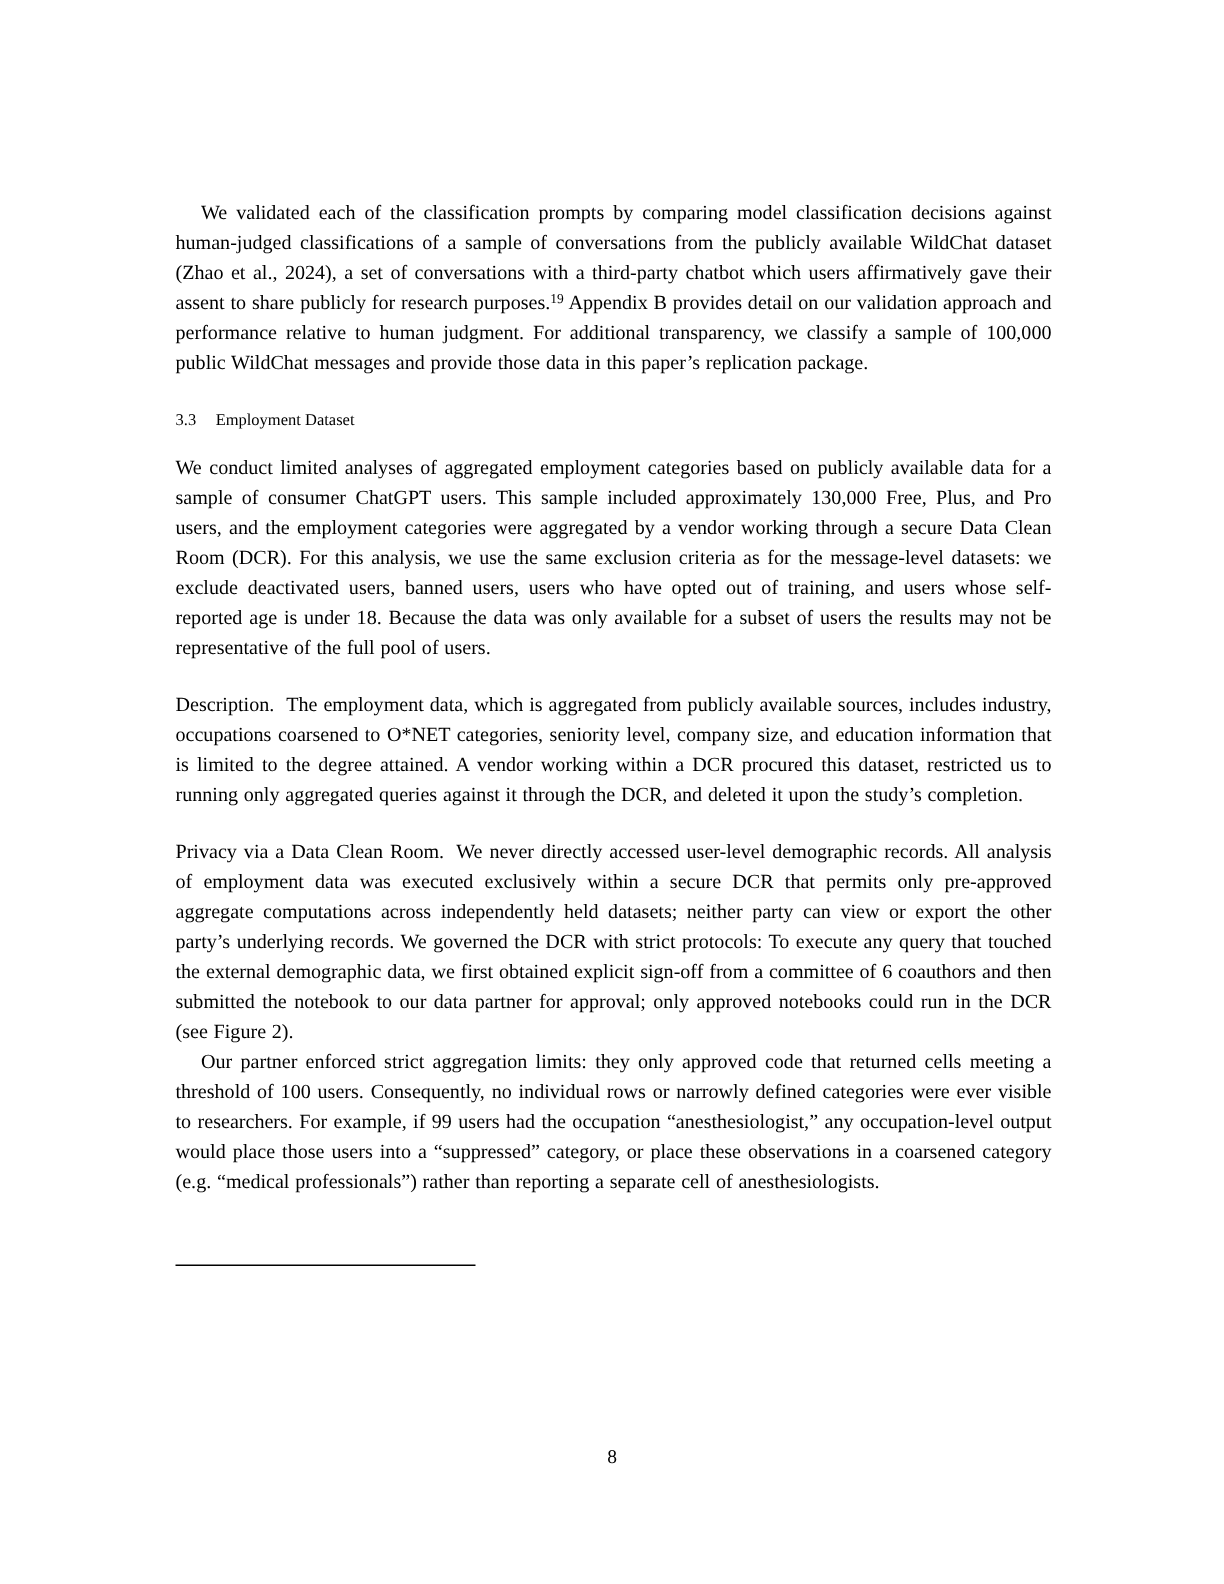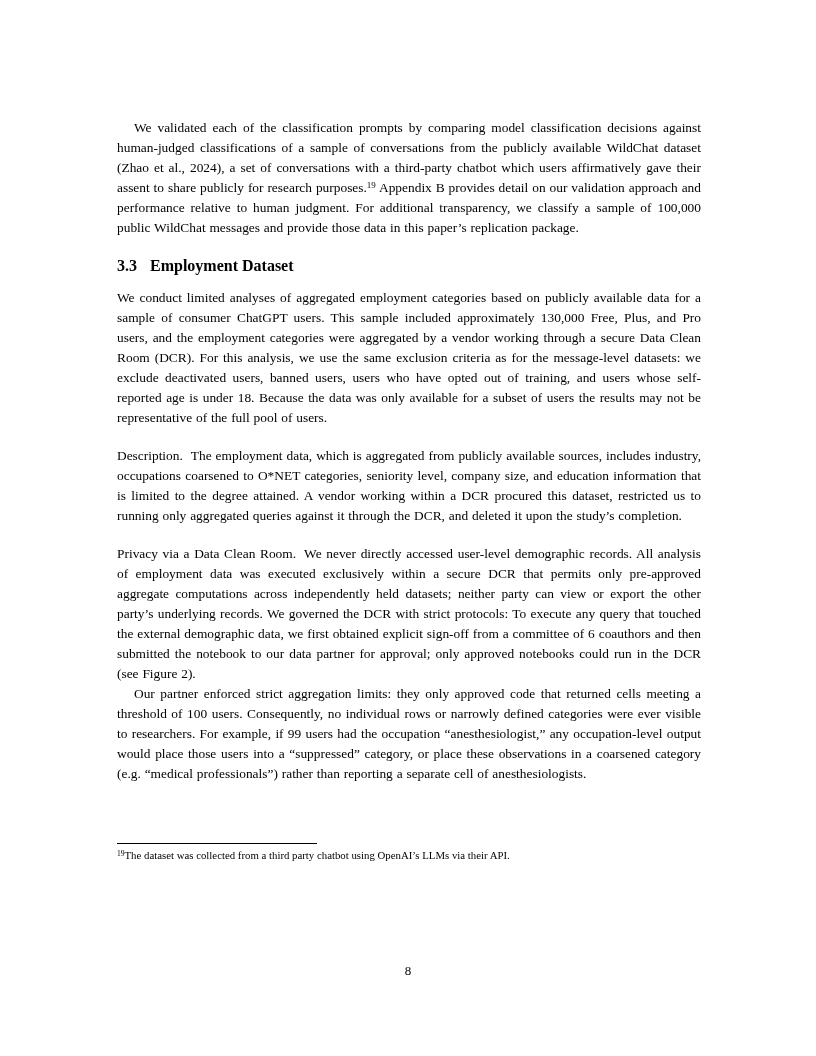--- a/index.html
+++ b/index.html
@@ -13,41 +13,41 @@
     width: 816px;
     height: 1056px;
     background: #ffffff;
     color: #000000;
     font-family: "Liberation Serif", "DejaVu Serif", serif;
     overflow: hidden;
   }
   .content {
     position: absolute;
     left: 117px;
-    top: 118px;
+    top: 132px;
     width: 584px;
   }
   .para {
     margin: 0;
     font-size: 13.4px;
     line-height: 20px;
     text-align: justify;
     word-spacing: 0.5px;
   }
   .para.indent {
     text-indent: 17px;
   }
   .block {
     margin-top: 18px;
   }
   .section-heading {
     margin: 18px 0 12px 0;
-    font-size: 16px;
+    font-size: 11px;
     line-height: 20px;
-    font-weight: bold;
+    font-weight: normal;
   }
   .sec-num {
     display: inline-block;
     margin-right: 13px;
   }
   .runin {
     font-weight: normal;
     margin-right: 8px;
   }
   sup.fnref {
@@ -102,18 +102,17 @@
     <p class="para block"><span class="runin">Description.</span><span>The employment data, which is aggregated from publicly available sources, includes industry, occupations coarsened to O*NET categories, seniority level, company size, and education information that is limited to the degree attained. A vendor working within a DCR procured this dataset, restricted us to running only aggregated queries against it through the DCR, and deleted it upon the study’s completion.</span></p>
 
     <p class="para block"><span class="runin">Privacy via a Data Clean Room.</span><span>We never directly accessed user-level demographic records. All analysis of employment data was executed exclusively within a secure DCR that permits only pre-approved aggregate computations across independently held datasets; neither party can view or export the other party’s underlying records. We governed the DCR with strict protocols: To execute any query that touched the external demographic data, we first obtained explicit sign-off from a committee of 6 coauthors and then submitted the notebook to our data partner for approval; only approved notebooks could run in the DCR (see Figure 2).</span></p>
 
     <p class="para indent">Our partner enforced strict aggregation limits: they only approved code that returned cells meeting a threshold of 100 users. Consequently, no individual rows or narrowly defined categories were ever visible to researchers. For example, if 99 users had the occupation “anesthesiologist,” any occupation-level output would place those users into a “suppressed” category, or place these observations in a coarsened category (e.g. “medical professionals”) rather than reporting a separate cell of anesthesiologists.</p>
 
   </div>
 
   <div class="footnote-area">
     <div class="footnote-rule"></div>
-    <p class="footnote"><sup class="fnref">19</sup><span>The dataset was collected from a third party chatbot using OpenAI’s LLMs via their API.</span></p>
   </div>
 
   <div class="page-number">8</div>
 
 </div>
 
 </body></html>

